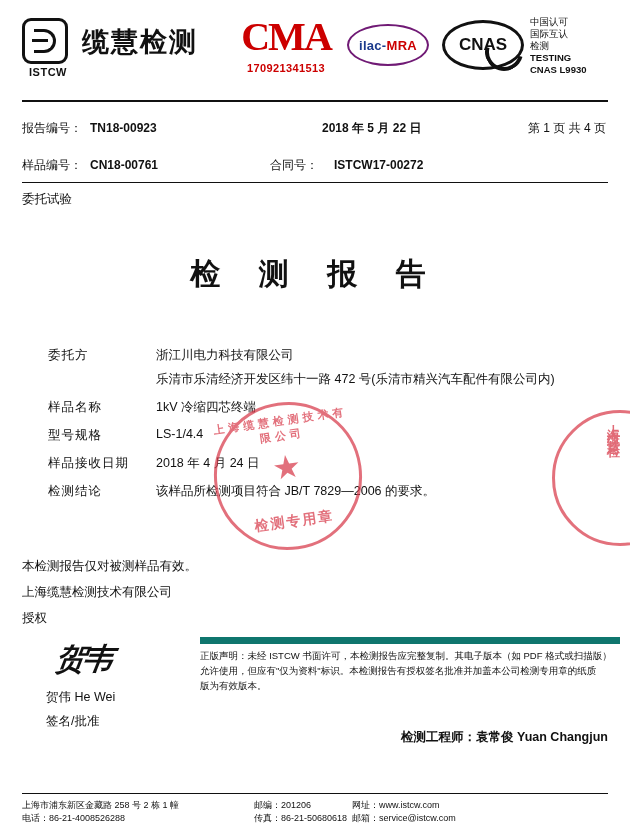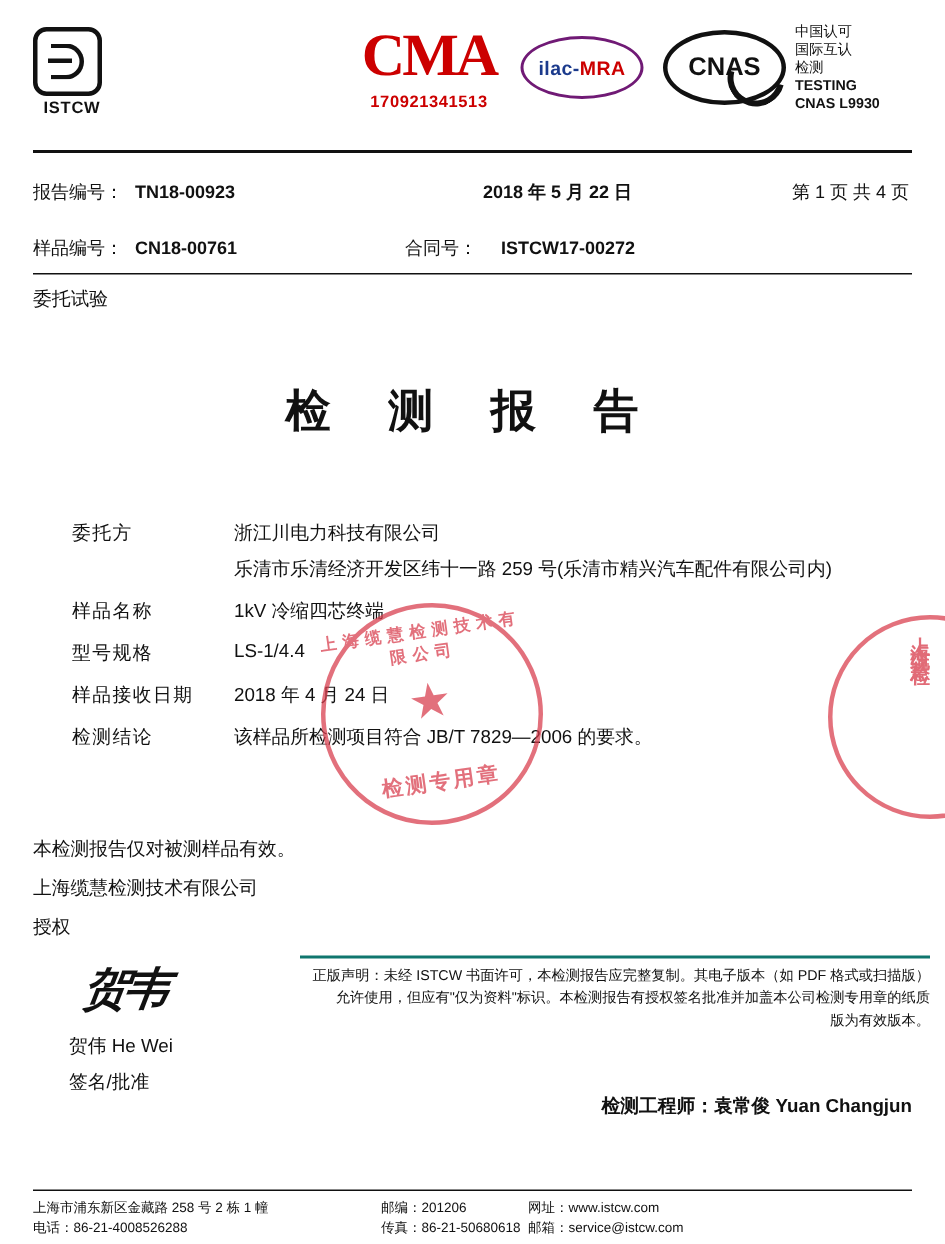--- a/index.html
+++ b/index.html
@@ -288,23 +288,22 @@
     font-size: 12.5px;
   }
   .legal {
     position: absolute;
     left: 178px;
     top: 4px;
     width: 420px;
     font-size: 9.5px;
     line-height: 15px;
     color: #111;
-    border-top: 2px solid #0f766e;
+    border-top: 7px solid #0f766e;
     padding-top: 4px;
-    text-align: right;
   }
   .engineer {
     position: absolute;
     right: 0;
     top: 96px;
     font-size: 12.5px;
     font-weight: bold;
   }
 
   
@@ -392,20 +391,21 @@
 
 <div class="page">
 
   <div class="header">
     <div class="logo-istcw">
       <div>
         <div class="istcw-mark"></div>
         <div class="istcw-text">ISTCW</div>
       </div>
     </div>
+    <div class="logo-cn">缆慧检测</div>
 
     <div class="logo-cma">
       <div class="cma-word">CMA</div>
       <div class="cma-num">170921341513</div>
     </div>
 
     <div class="logo-ilac">
       <div class="ilac-ring">
         <div class="ilac-txt"><span>ilac-</span><span class="mra">MRA</span></div>
       </div>
@@ -445,21 +445,21 @@
   <div class="weituo">委托试验</div>
 
   <div class="title">检 测 报 告</div>
 
   <div class="details">
 
     <div class="d-row">
       <span class="d-lbl">委托方</span>
       <span class="d-val">浙江川电力科技有限公司</span>
     </div>
-    <div class="d-sub">乐清市乐清经济开发区纬十一路 259 号(乐清市精兴汽车配件有限公司内)</div>
+    <div class="d-sub">乐清市乐清经济开发区纬十一路 472 号(乐清市精兴汽车配件有限公司内)</div>
 
     <div class="d-row" style="margin-top:4px;">
       <span class="d-lbl">样品名称</span>
       <span class="d-val">1kV 冷缩四芯终端</span>
     </div>
 
     <div class="d-row" style="margin-top:4px;">
       <span class="d-lbl">型号规格</span>
       <span class="d-val">LS-1/4.4</span>
     </div>

